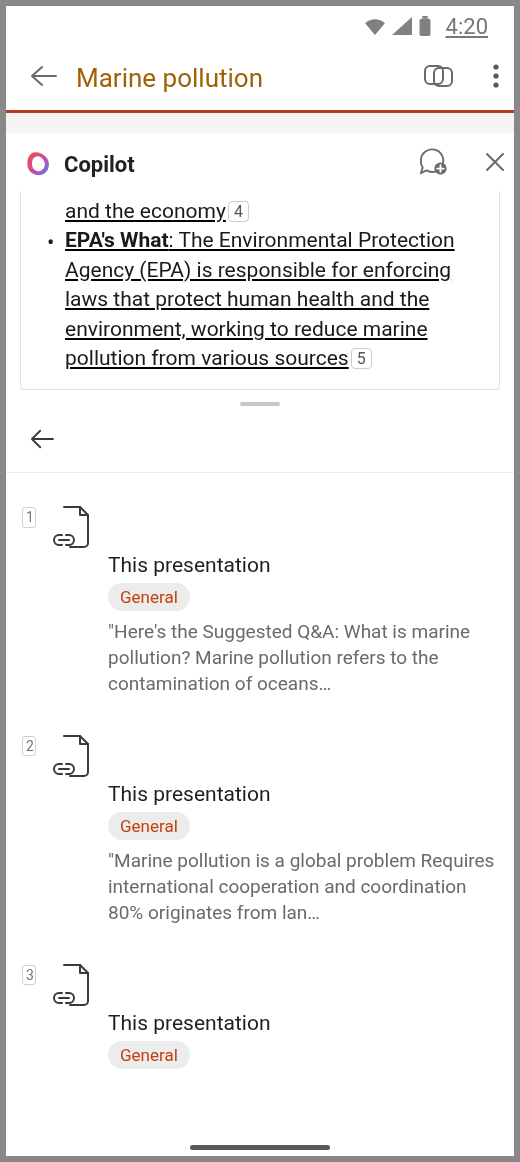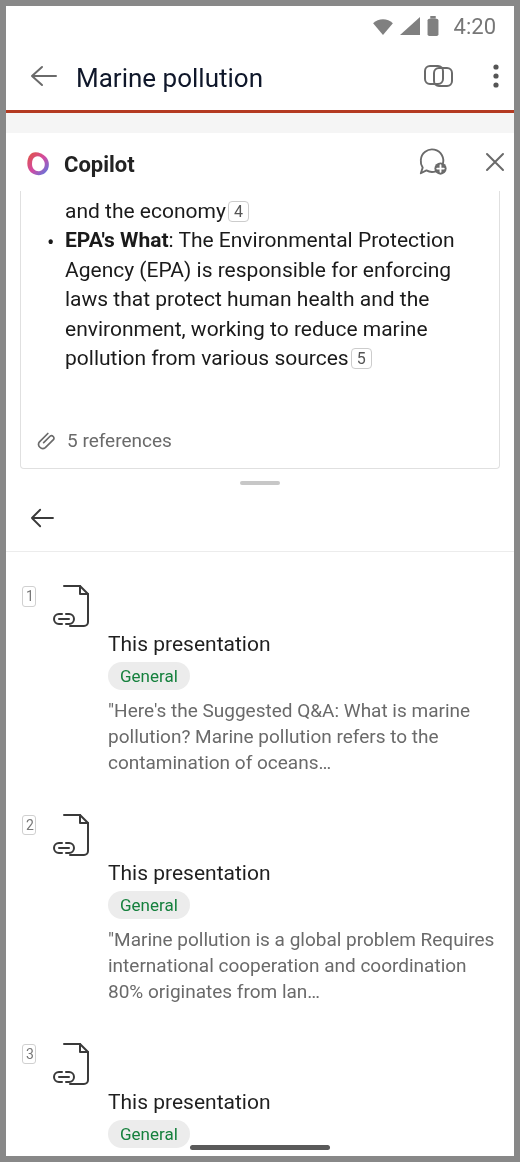--- a/index.html
+++ b/index.html
@@ -12,43 +12,44 @@
       position: relative;
       border: 6px solid #888;
       overflow: hidden;
     }
     
     .status-bar {
       height: 40px;
       display: flex;
       justify-content: flex-end;
       align-items: center;
-      padding: 0 18px;
+      padding: 0 26px;
       color: #777;
       font-size: 20px;
       gap: 6px;
+      text-decoration: underline;
     }
     .status-bar .wifi-icon svg,
     .status-bar .cell-icon svg,
     .status-bar .battery-icon svg { display:block; }
     .status-time { margin-left: 8px; font-weight: 400; font-size: 22px; color:#777;}
     
     .app-header {
       height: 64px;
       display: flex;
       align-items: center;
       padding: 0 14px 0 22px;
       gap: 18px;
     }
     .app-header .back { flex: 0 0 auto; }
     .app-header .title {
       flex: 1 1 auto;
       font-size: 26px;
       font-weight: 400;
-      color: #0f172a;
+      color: #a16207;
     }
     .app-header .shapes { margin-right: 18px; }
     .header-divider { height: 3px; background: #b43a21; width: 100%; }
     .spacer-bar { height: 20px; background: #f5f5f5; }
 
     
     .copilot-header {
       display: flex;
       align-items: center;
       padding: 14px 7px 10px 18px;
@@ -66,20 +67,21 @@
     .copilot-header .chat-icon { margin-right: 22px; }
 
     
     .response-card {
       margin: 0 14px;
       border: 1px solid #e0e0e0;
       border-top: none;
       border-radius: 0 0 4px 4px;
       padding: 6px 14px 16px 14px;
       background: #fff;
+      text-decoration: underline;
     }
     .response-body {
       font-size: 21px;
       line-height: 1.4;
       color: #1a1a1a;
       padding: 0 4px 0 30px;
       position: relative;
     }
     .response-body .line0 {
       margin-left: 0;
@@ -164,21 +166,21 @@
     .ref-title {
       font-size: 21px;
       color: #1f1f1f;
       font-weight: 400;
       margin-bottom: 6px;
       margin-top: 48px;
     }
     .ref-tag {
       display: inline-block;
       background: #ececec;
-      color: #15803d;
+      color: #c2410c;
       border-radius: 14px;
       padding: 4px 12px;
       font-size: 17px;
       margin-bottom: 8px;
     }
     .ref-snippet {
       font-size: 19px;
       color: #6a6a6a;
       line-height: 1.35;
     }
@@ -275,28 +277,20 @@
 <div class="response-card">
   <div class="response-body">
     <div class="line0">
       <span>and the economy</span><span class="citation">4</span>
     </div>
     <div class="bullet-row">
       <span class="bullet-dot">•</span>
       <b>EPA's What</b><span>: The Environmental Protection Agency (EPA) is responsible for enforcing laws that protect human health and the environment, working to reduce marine pollution from various sources</span><span class="citation">5</span>
     </div>
   </div>
-  <div class="references-note">
-    <span>
-      <svg width="20" height="20" viewBox="0 0 24 24">
-          <path class="stroke-light" d="M8 14 L16 6 a3 3 0 0 1 4 4 L10 20 a5 5 0 0 1 -7 -7 L13 3"></path>
-        </svg>
-    </span>
-    <span>5 references</span>
-  </div>
 </div>
 
 <div class="drag-handle">
     <div class="bar"></div>
   </div>
 
 <div class="refs-header">
   <span>
     <svg width="28" height="22" viewBox="0 0 30 24">
         <path class="stroke" d="M13 3 L4 12 L13 21 M4 12 H27"></path>

